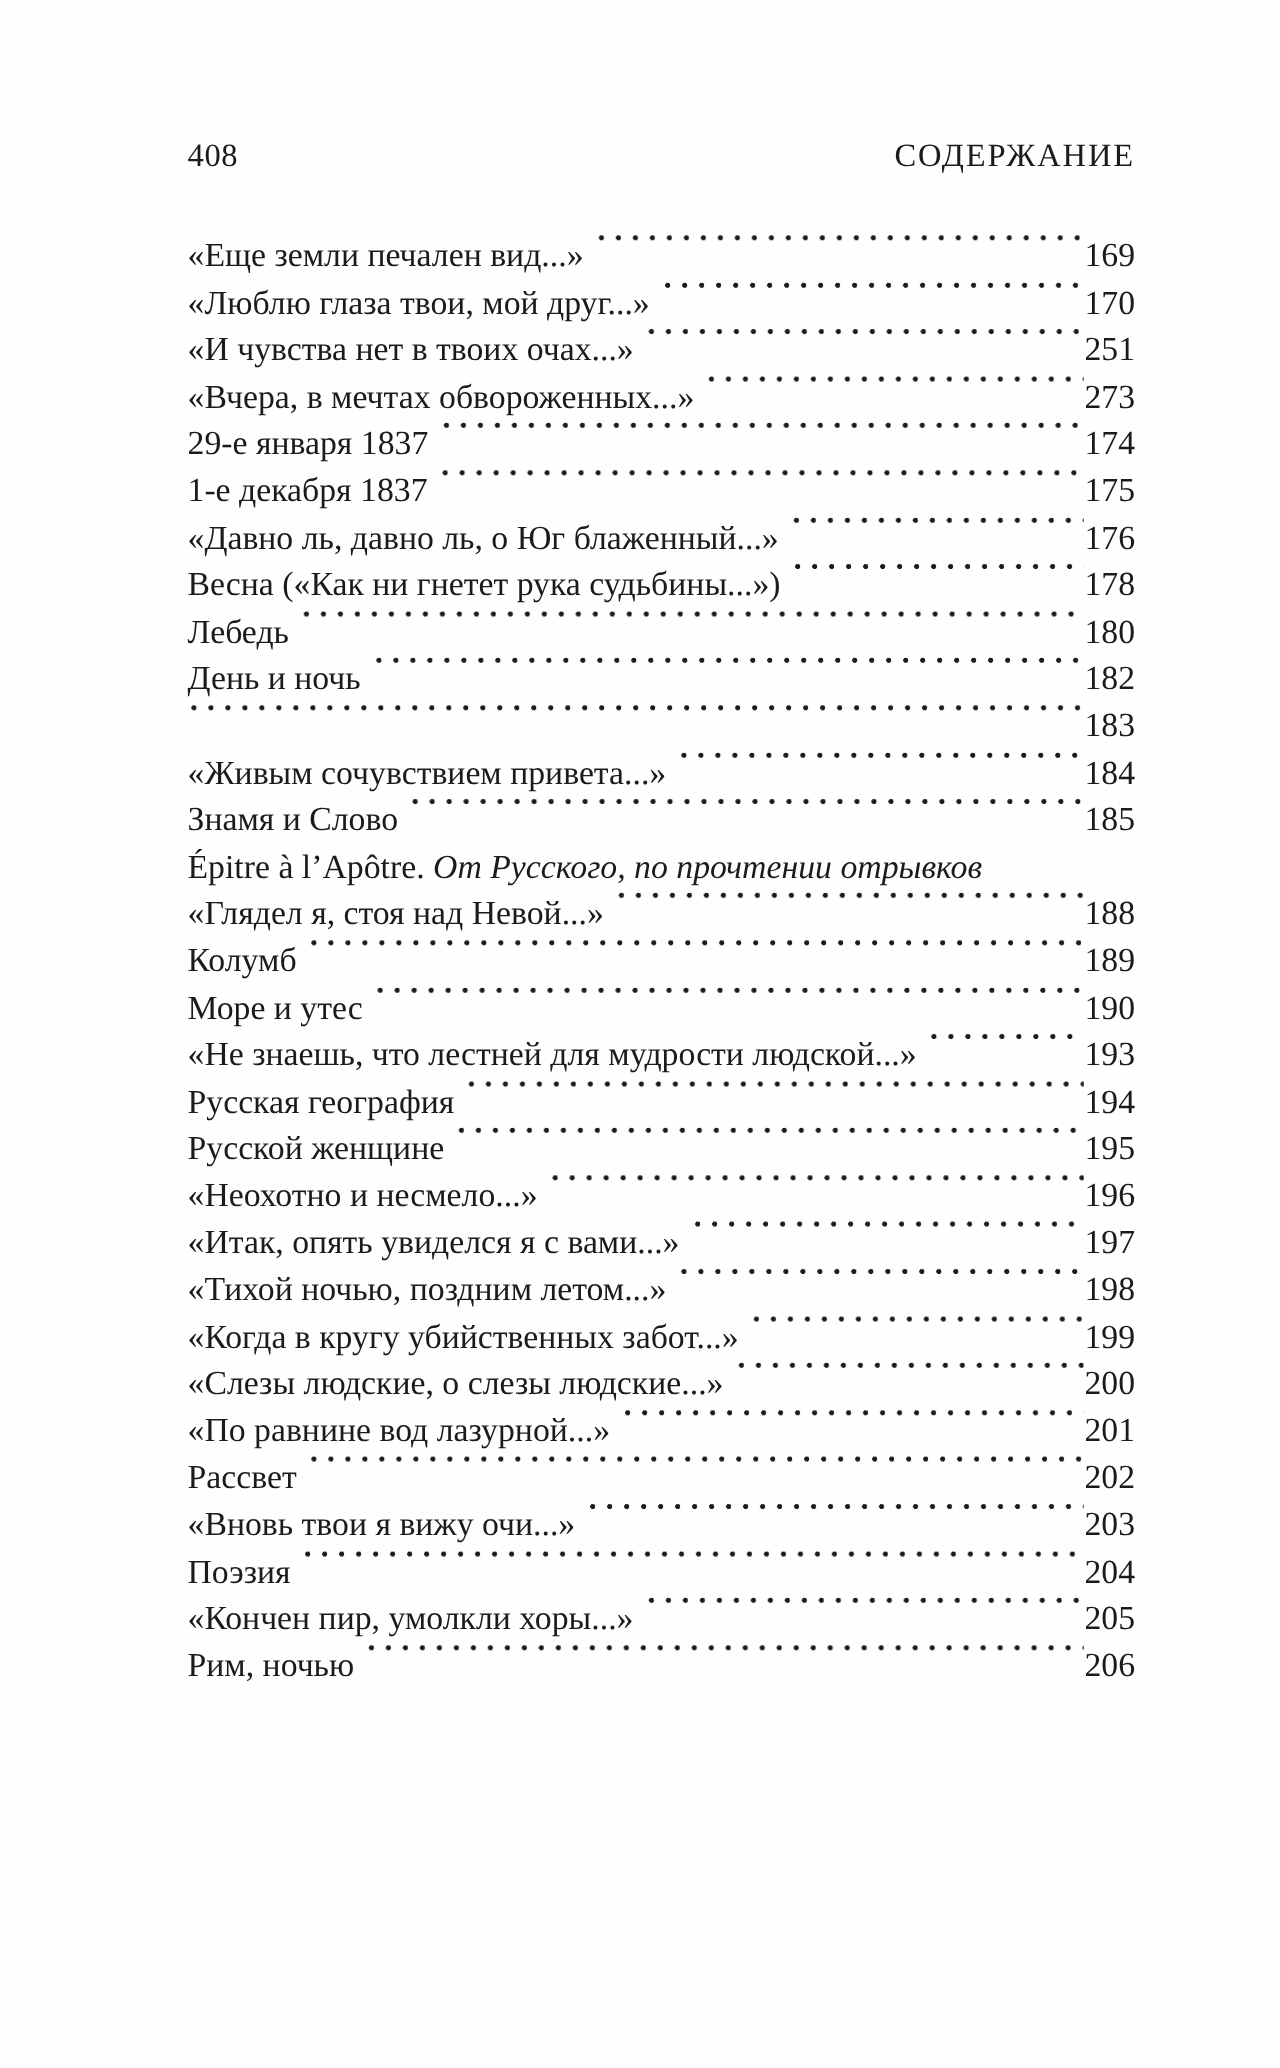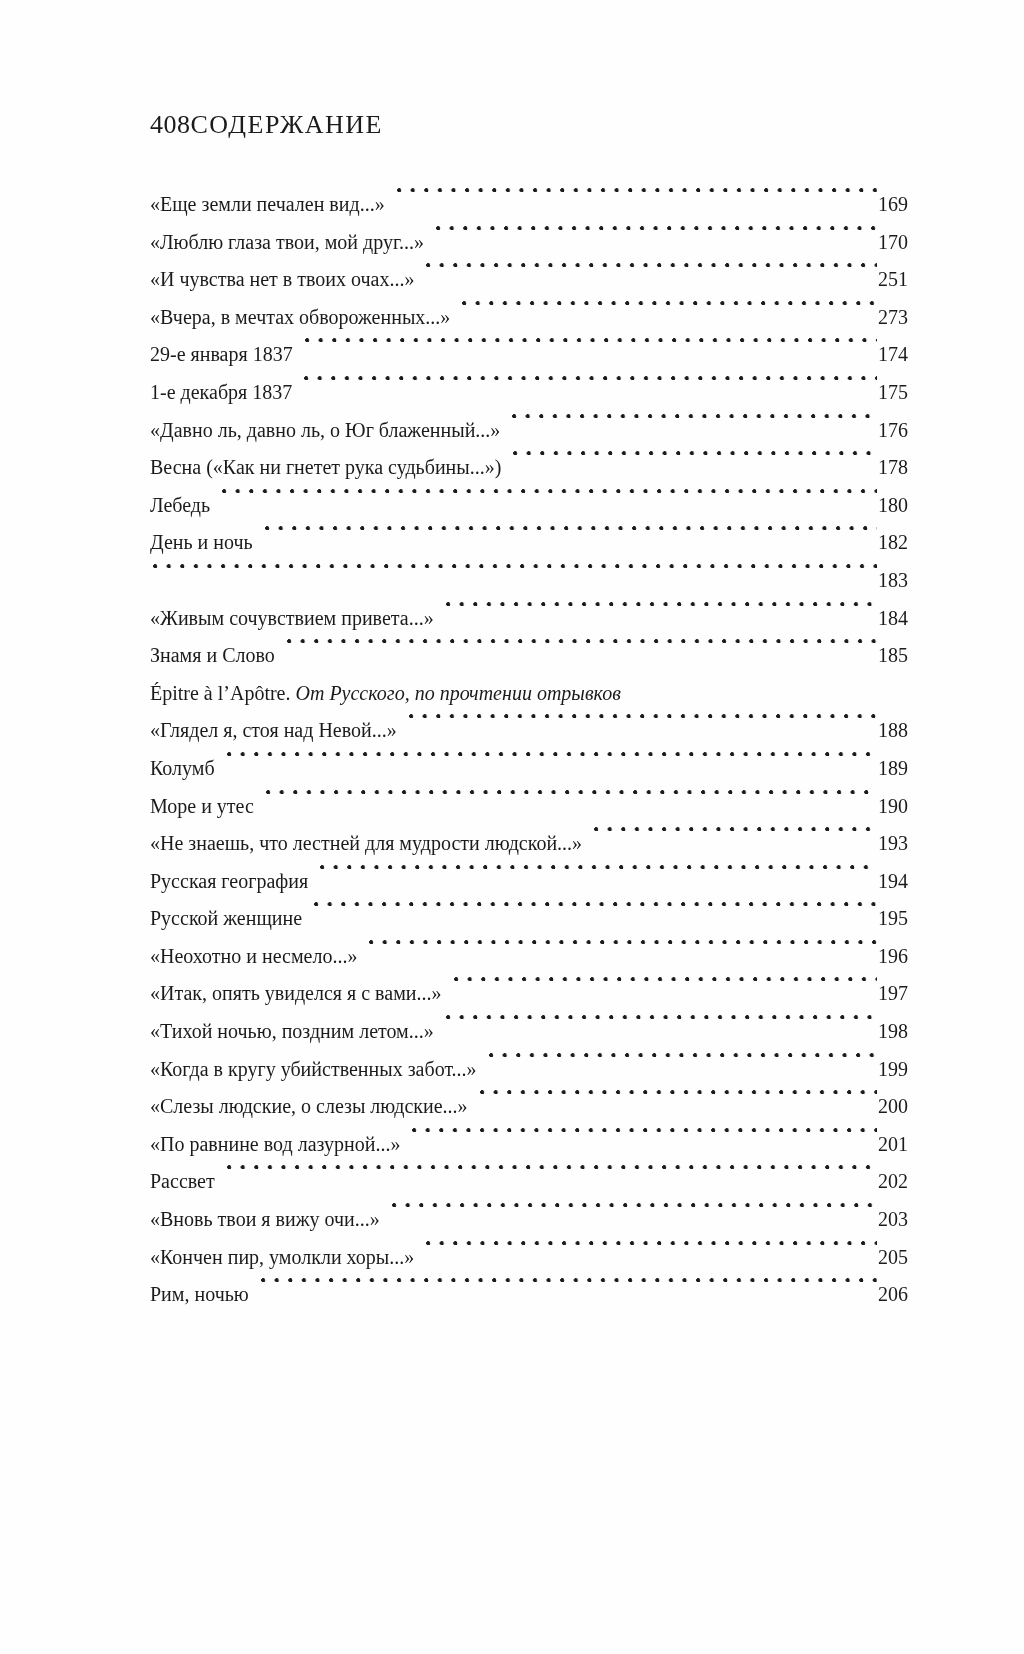--- a/index.html
+++ b/index.html
@@ -15,40 +15,41 @@
     color: #1b1b1b;
     font-family: "Liberation Serif", "DejaVu Serif", serif;
     overflow: hidden;
   }
   .running-head {
     position: absolute;
     left: 150px;
     right: 116px;
     top: 110px;
     display: flex;
+    justify-content: space-between;
     align-items: baseline;
     font-size: 26px;
     line-height: 30px;
   }
   .running-head .folio {
     letter-spacing: 0.5px;
   }
   .running-head .head-title {
     letter-spacing: 1.5px;
   }
   .toc {
     position: absolute;
     left: 150px;
     right: 116px;
     top: 186px;
   }
   .toc-row {
     display: flex;
     align-items: center;
-    font-size: 20px;
+    font-size: 27px;
     line-height: 37.6px;
     height: 37.6px;
     white-space: nowrap;
   }
   .toc-row.indent .toc-title {
     padding-left: 32px;
   }
   .toc-title {
     padding-right: 9px;
     flex: 0 0 auto;
@@ -214,20 +215,25 @@
       <span class="toc-title"><span>Рассвет</span></span>
       <span class="dots"></span>
       <span class="toc-page">202</span>
     </div>
       <div class="toc-row">
       <span class="toc-title"><span>«Вновь твои я вижу очи...»</span></span>
       <span class="dots"></span>
       <span class="toc-page">203</span>
     </div>
       <div class="toc-row">
+      <span class="toc-title"><span>Поэзия</span></span>
+      <span class="dots"></span>
+      <span class="toc-page">204</span>
+    </div>
+      <div class="toc-row">
       <span class="toc-title"><span>«Кончен пир, умолкли хоры...»</span></span>
       <span class="dots"></span>
       <span class="toc-page">205</span>
     </div>
       <div class="toc-row">
       <span class="toc-title"><span>Рим, ночью</span></span>
       <span class="dots"></span>
       <span class="toc-page">206</span>
     </div>
     </div>

